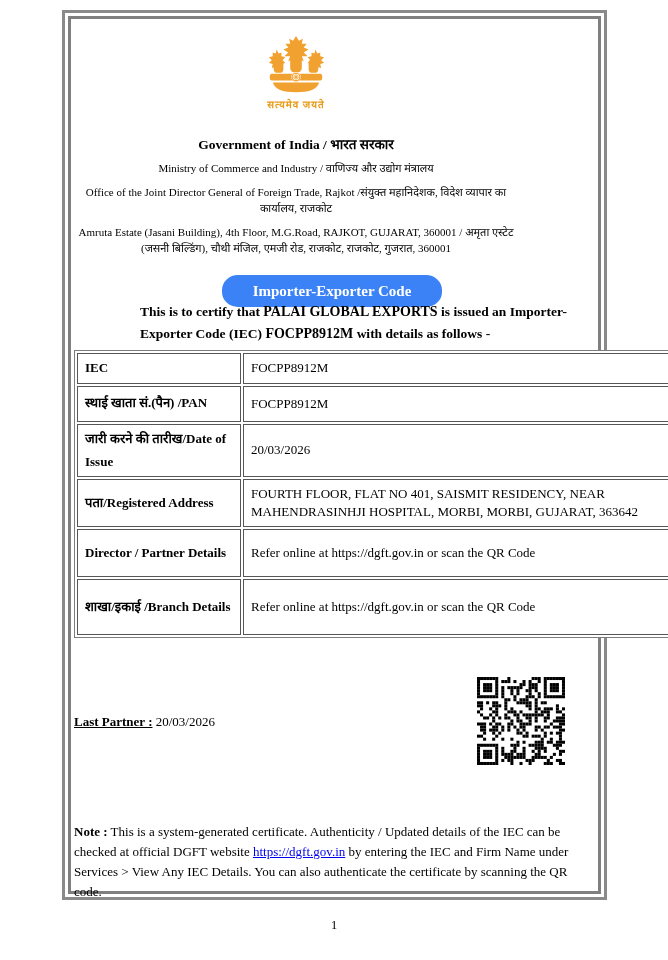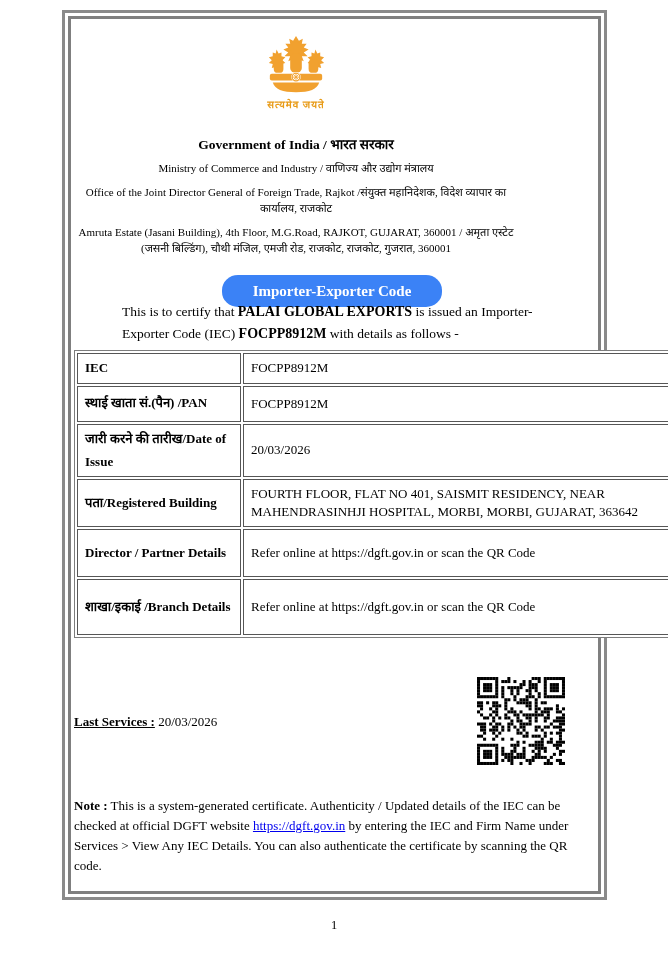--- a/index.html
+++ b/index.html
@@ -16,22 +16,22 @@
   .motto{font-size:10px;color:#e89b17;font-weight:bold;letter-spacing:1px;}
   .gov-line{margin-top:24px;font-weight:bold;font-size:13.5px;}
   .hdr-line{margin-top:8px;font-size:11px;line-height:1.45;}
   .hdr-line.addr{padding:0 6px;}
 
   .badge{position:absolute;left:222px;top:261px;width:220px;height:32px;
          background:#3b82f6;color:#fff;border-radius:16px/15px;
          display:flex;align-items:center;justify-content:center;
          font-weight:bold;font-size:15px;margin-top:14px;}
 
-  .certify{position:absolute;left:122px;top:301px;width:436px;
-           font-size:13.5px;line-height:1.6;}
+  .certify{position:absolute;left:140px;top:301px;width:436px;
+           font-size:13.5px;line-height:1.6;font-weight:bold;}
   .certify b{font-size:14px;}
 
   table.iec{position:absolute;left:74px;top:350px;width:626px;
             border-collapse:separate;border-spacing:2px;
             border:1px solid #7d7d7d;background:#fff;}
   table.iec td{border:1px solid #565656;padding:3px 7px;font-size:13px;
                vertical-align:middle;background:#fff;}
   td.lbl{width:148px;font-weight:bold;line-height:1.75;}
   td.val{line-height:1.4;}
   tr:nth-child(1) td{height:18px;}
@@ -43,21 +43,21 @@
   tr:nth-child(7) td{height:40px;}
   tr:nth-child(8) td{height:14px;}
   tr:nth-child(9) td{height:22px;}
 
   .footer{position:absolute;left:74px;top:712px;font-size:13px;line-height:1.5;}
   .footer .flabel{font-weight:bold;text-decoration:underline;}
 
   .qr{position:absolute;left:477px;top:677px;width:88px;height:88px;
       background:#fff;z-index:6;}
 
-  .note{position:absolute;left:74px;top:796px;width:521px;
+  .note{position:absolute;left:74px;top:822px;width:521px;
         font-size:13px;line-height:1.55;}
   .note .nlabel{font-weight:bold;}
   .note a{color:#0000EE;text-decoration:underline;}
 
   .page-num{position:absolute;left:0;right:0;top:918px;text-align:center;font-size:12.5px;}
 </style>
 </head>
 <body>
 
 <div class="page">
@@ -111,21 +111,21 @@
       </tr>
       <tr>
         <td class="lbl">स्थाई खाता सं.(पैन) /PAN</td>
         <td class="val">FOCPP8912M</td>
       </tr>
       <tr>
         <td class="lbl">जारी करने की तारीख/Date of Issue</td>
         <td class="val">20/03/2026</td>
       </tr>
       <tr>
-        <td class="lbl">पता/Registered Building</td>
+        <td class="lbl">पता/Registered Address</td>
         <td class="val">FOURTH FLOOR, FLAT NO 401, SAISMIT RESIDENCY, NEAR MAHENDRASINHJI HOSPITAL, MORBI, MORBI, GUJARAT, 363642</td>
       </tr>
       <tr>
         <td class="lbl">Director / Partner Details</td>
         <td class="val">Refer online at https://dgft.gov.in or scan the QR Code</td>
       </tr>
       <tr>
         <td class="lbl">शाखा/इकाई /Branch Details</td>
         <td class="val">Refer online at https://dgft.gov.in or scan the QR Code</td>
       </tr>
@@ -520,20 +520,20 @@
         <rect x="51" y="84" width="3" height="3" fill="#000"></rect>
         <rect x="66" y="84" width="3" height="3" fill="#000"></rect>
         <rect x="69" y="84" width="3" height="3" fill="#000"></rect>
         <rect x="72" y="84" width="3" height="3" fill="#000"></rect>
         <rect x="81" y="84" width="3" height="3" fill="#000"></rect>
         <rect x="84" y="84" width="3" height="3" fill="#000"></rect>
       </svg>
   </div>
 
   <div class="footer">
-    <div><span class="flabel">Last Services :</span><span> 20/03/2026</span></div>
+    <div><span class="flabel">Last Partner :</span><span> 20/03/2026</span></div>
   </div>
 
   <div class="note"><span class="nlabel">Note :</span><span> This is a system-generated certificate. Authenticity / Updated details of the IEC can be checked at official DGFT website </span><a href="#">https://dgft.gov.in</a><span> by entering the IEC and Firm Name under Services &gt; View Any IEC Details. You can also authenticate the certificate by scanning the QR code.</span></div>
 
   <div class="page-num">1</div>
 
 </div>
 
 </body></html>

